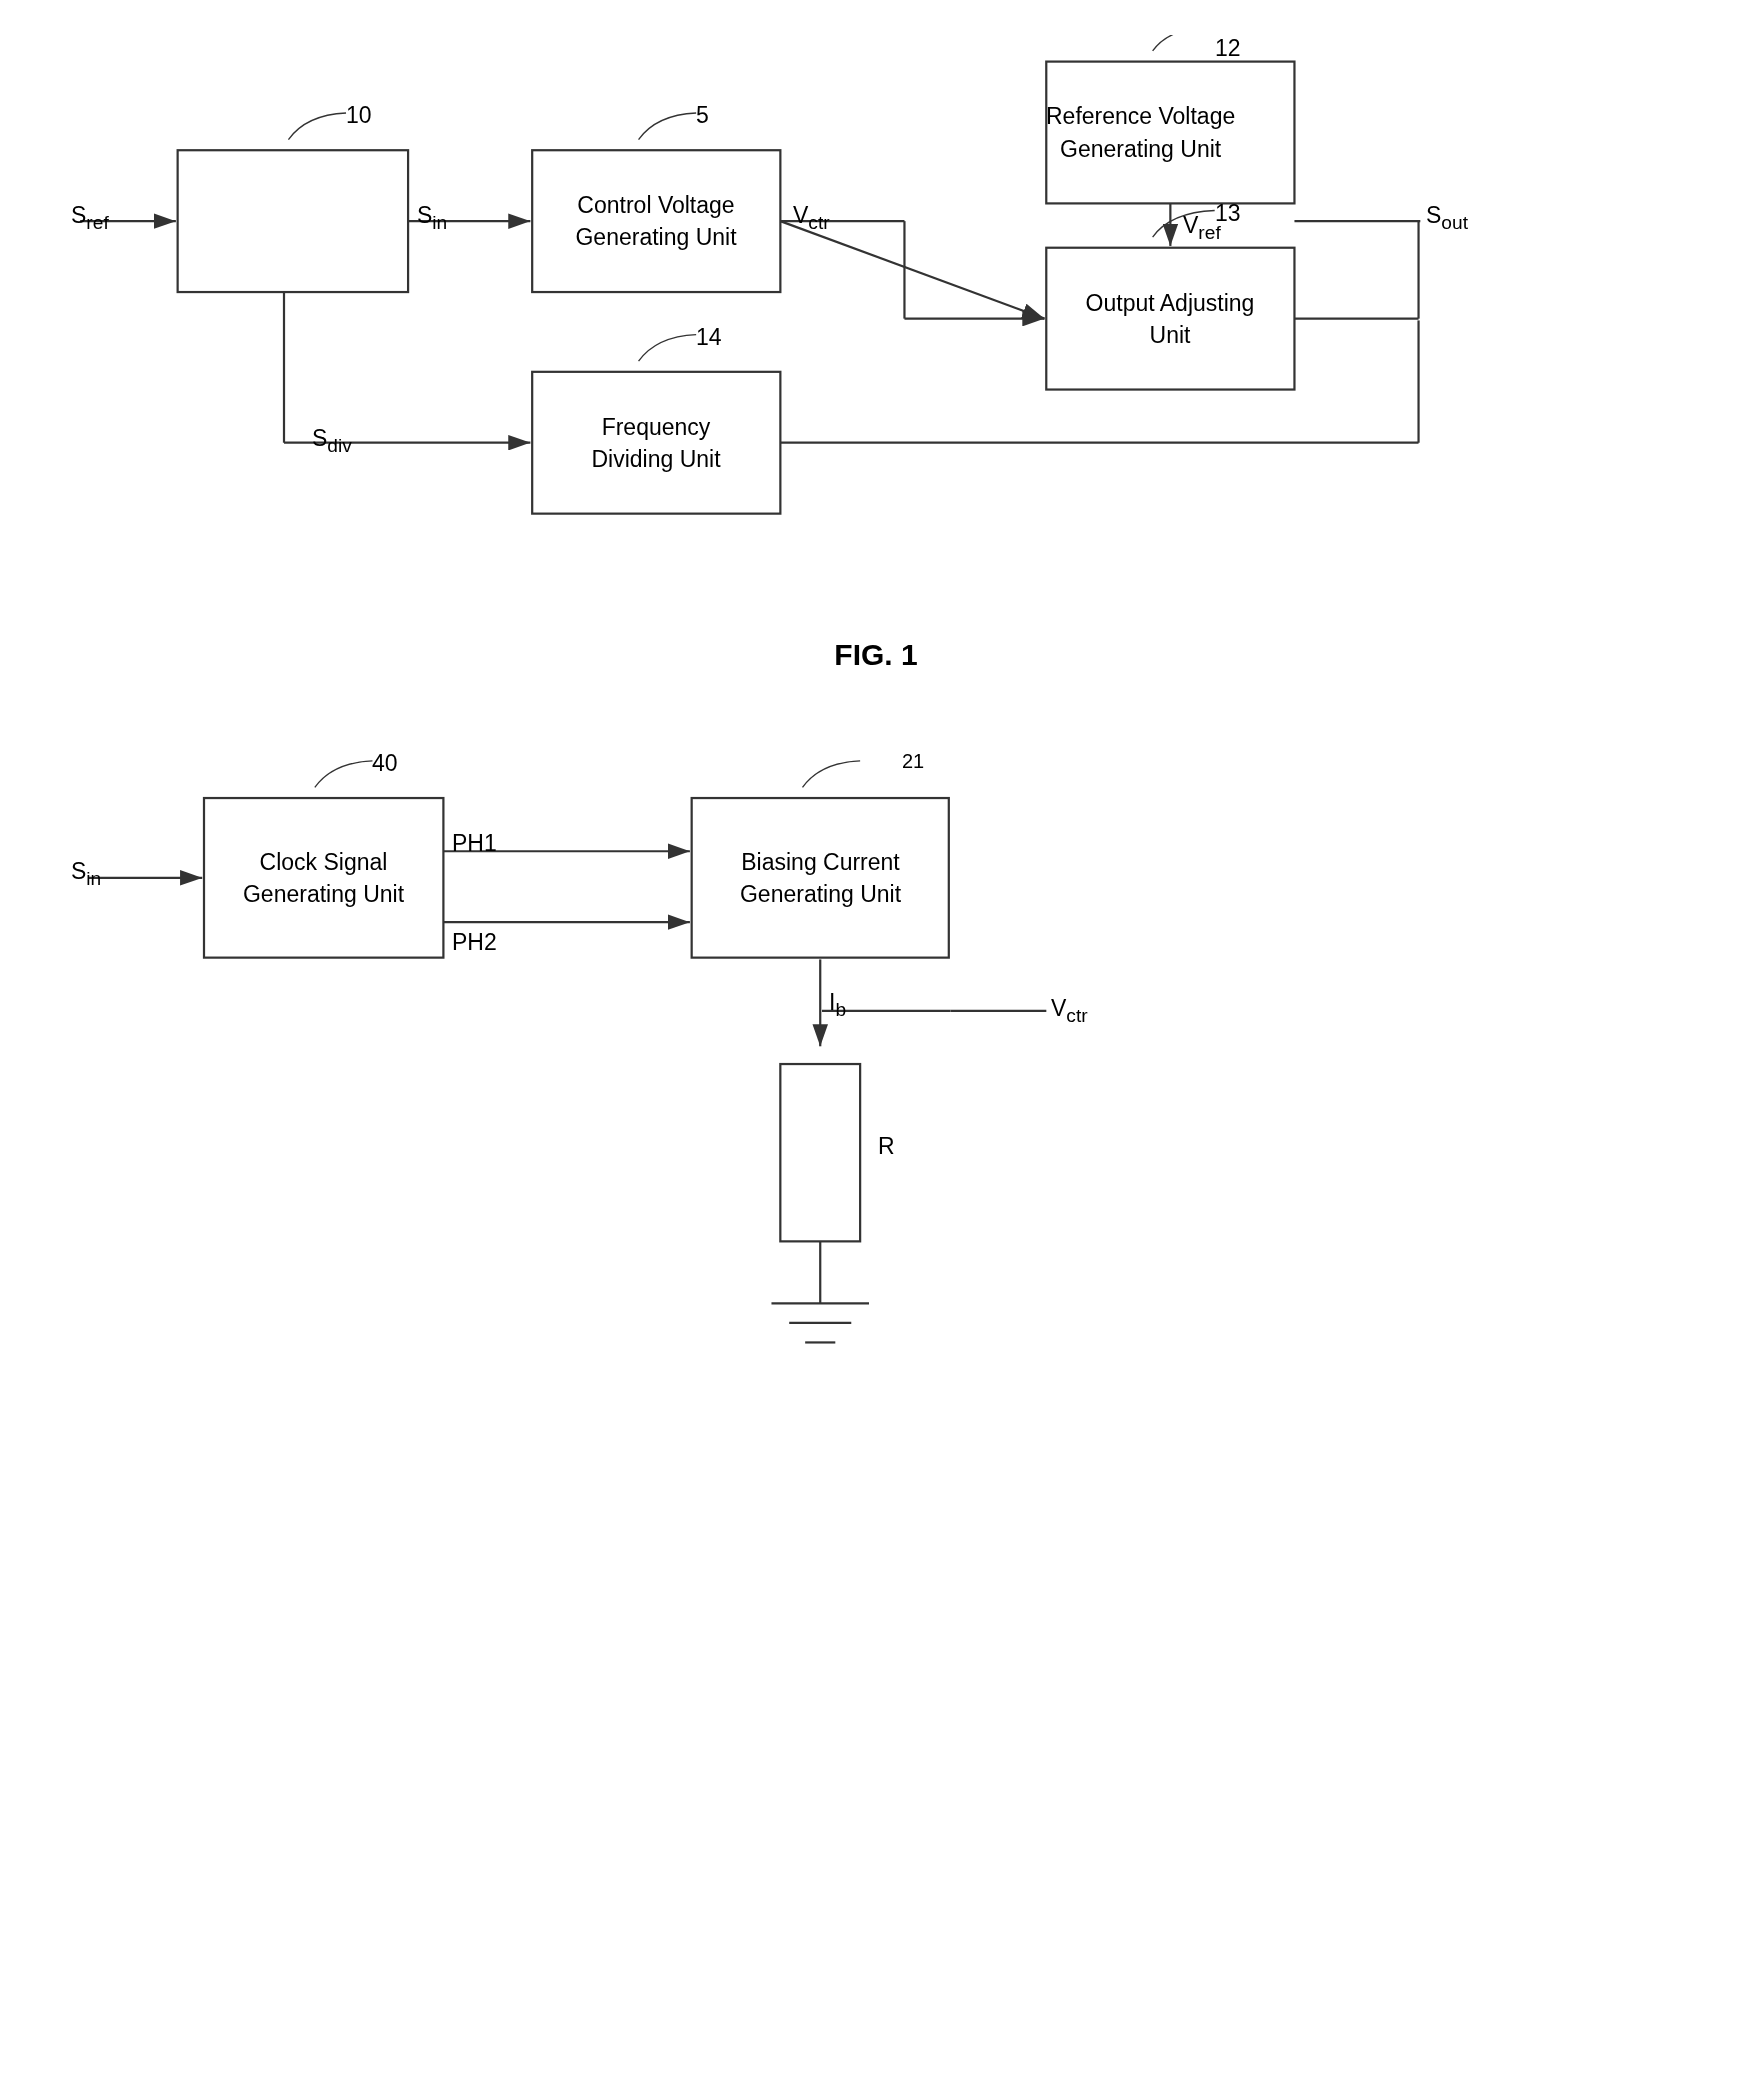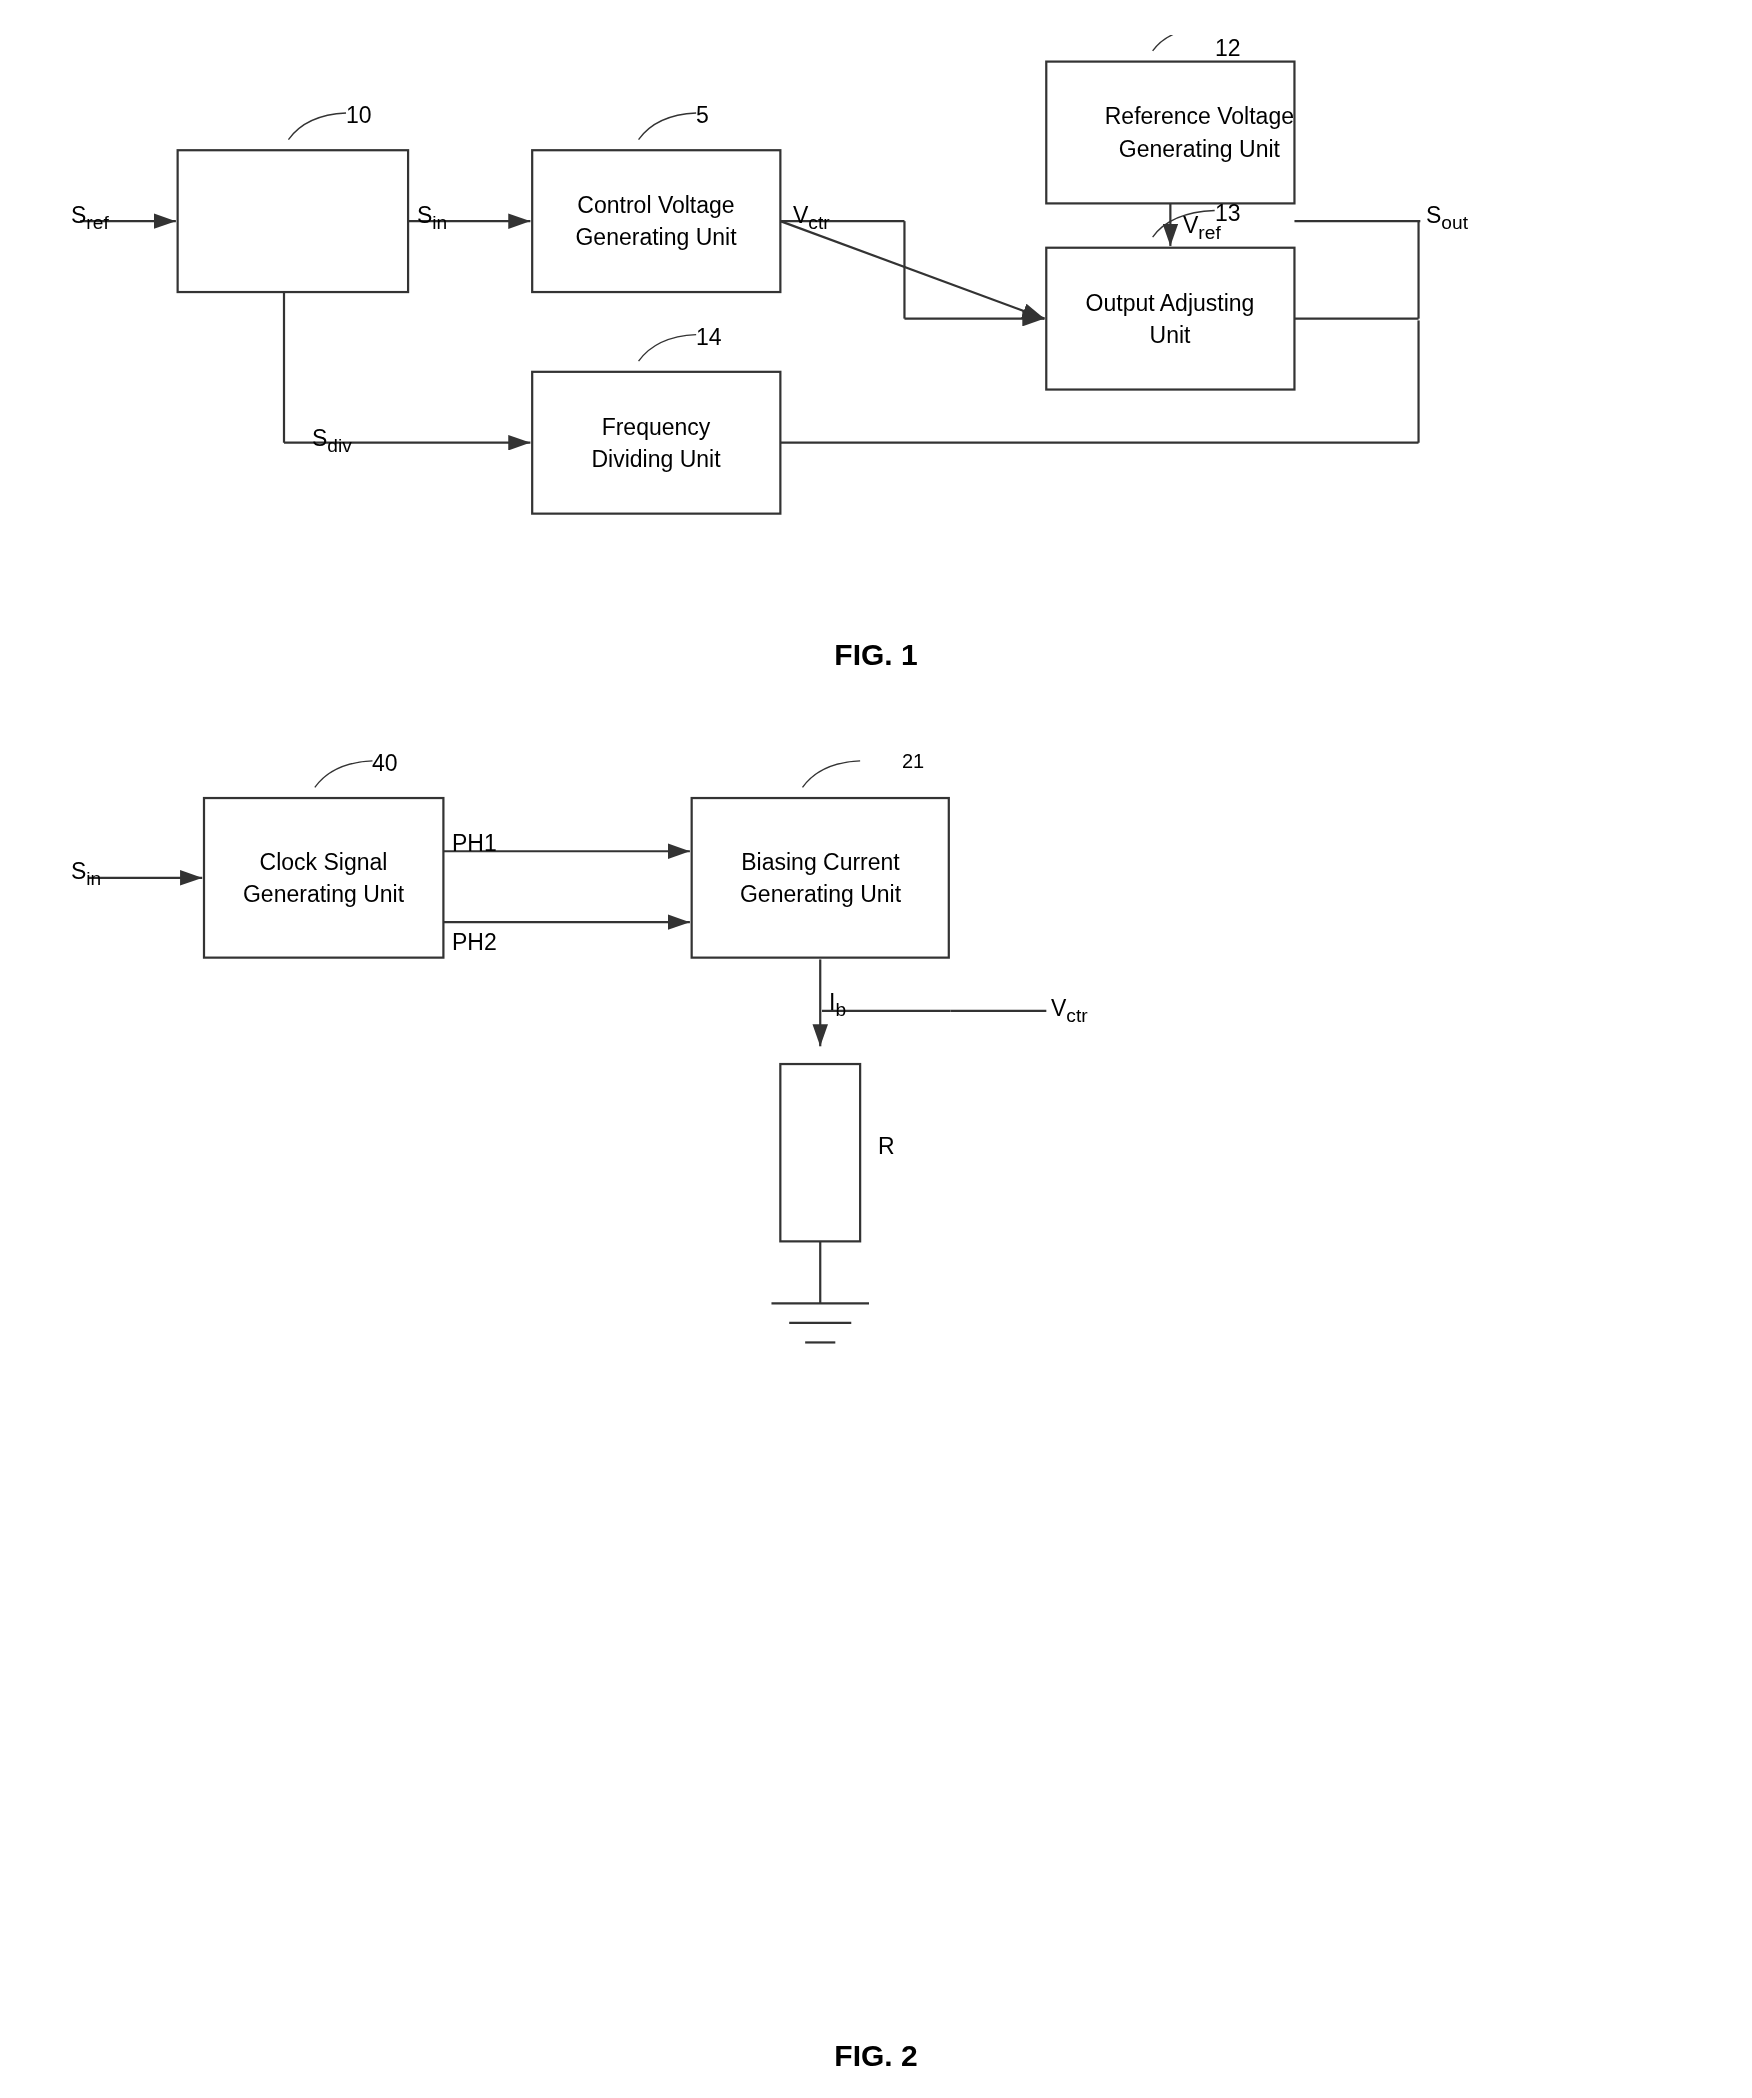--- a/index.html
+++ b/index.html
@@ -74,21 +74,21 @@
       <path d="M 1220 18 Q 1240 -10 1290 -8" fill="none" stroke="#333" stroke-width="1.5"></path>
 
       <path d="M 1220 228 Q 1240 200 1290 198" fill="none" stroke="#333" stroke-width="1.5"></path>
 
       <path d="M 640 368 Q 660 340 705 338" fill="none" stroke="#333" stroke-width="1.5"></path>
     </svg>
 
     <div style="position:absolute;left:461px;top:115px;width:248px;height:142px;display:flex;align-items:center;justify-content:center;text-align:center;font-size:23px;line-height:1.4;">
       <span>Control Voltage<br>Generating Unit</span>
     </div>
-    <div style="position:absolute;left:975px;top:26.6px;width:248px;height:142px;display:flex;align-items:center;justify-content:flex-end;text-align:center;font-size:23px;line-height:1.4;">
+    <div style="position:absolute;left:975px;top:26.6px;width:248px;height:142px;display:flex;align-items:center;justify-content:flex-start;text-align:center;font-size:23px;line-height:1.4;">
       <span>Reference Voltage<br>Generating Unit</span>
     </div>
     <div style="position:absolute;left:975px;top:213px;width:248px;height:142px;display:flex;align-items:center;justify-content:center;text-align:center;font-size:23px;line-height:1.4;">
       <span>Output Adjusting<br>Unit</span>
     </div>
     <div style="position:absolute;left:461px;top:337px;width:248px;height:142px;display:flex;align-items:center;justify-content:center;text-align:center;font-size:23px;line-height:1.4;border-radius:17px;">
       <span>Frequency<br>Dividing Unit</span>
     </div>
 
     <div style="position:absolute;left:275px;top:67px;font-size:23px;">10</div>
@@ -159,18 +159,15 @@
     <div style="position:absolute;left:831px;top:23px;font-size:20px;">21</div>
 
     <div style="position:absolute;left:0;top:131px;font-size:23px;">S<sub>in</sub></div>
     <div style="position:absolute;left:381px;top:103px;font-size:23px;">PH1</div>
     <div style="position:absolute;left:381px;top:202px;font-size:23px;">PH2</div>
     <div style="position:absolute;left:758px;top:262px;font-size:23px;text-align:center;">I<sub>b</sub></div>
     <div style="position:absolute;left:980px;top:268px;font-size:23px;">V<sub>ctr</sub></div>
     <div style="position:absolute;left:807px;top:406px;font-size:23px;">R</div>
   </div>
 
-  <div style="position:absolute;top:2039px;left:0;width:1752px;text-align:center;font-size:30px;font-weight:bold;">
-    <span>FIG. 2</span>
-  </div>
 
 </div>
 
 
 </body></html>

